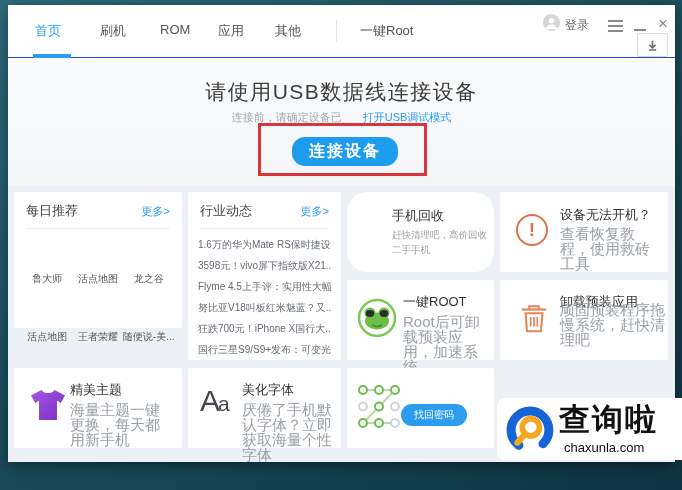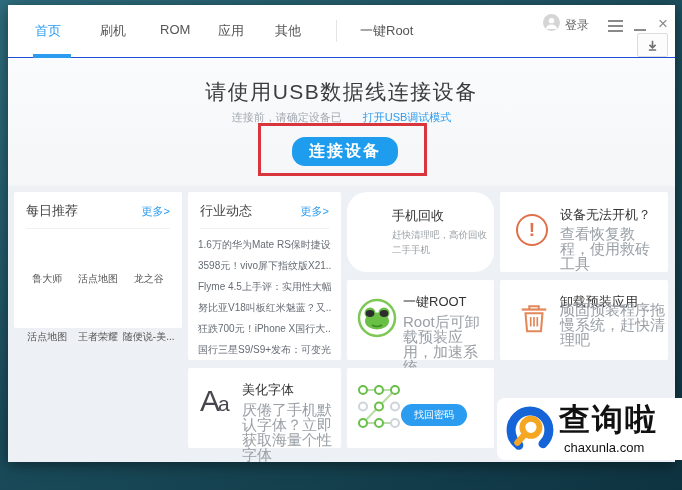--- a/index.html
+++ b/index.html
@@ -196,20 +196,33 @@
           <path d="M12 9 V5.5 h10 V9" stroke="#e2885a" stroke-width="2.2" fill="none"></path>
           <path d="M8 13 h18 l-1.6 19 h-14.8 z" stroke="#e2885a" stroke-width="2.2" fill="none"></path>
           <line x1="13.5" y1="17" x2="13.5" y2="27" stroke="#e2885a" stroke-width="1.8"></line>
           <line x1="17" y1="17" x2="17" y2="27" stroke="#e2885a" stroke-width="1.8"></line>
           <line x1="20.5" y1="17" x2="20.5" y2="27" stroke="#e2885a" stroke-width="1.8"></line>
         </svg>
         <div class="scard-title" style="left:60px; top:13px">卸载预装应用</div>
         <div class="scard-desc" style="left:60px; top:22px; width:106px">顽固预装程序拖慢系统，赶快清理吧</div>
       </div>
 
+      <div class="card card-themes">
+        <svg class="icon-abs" style="left:15px; top:20px" width="38" height="34" viewBox="0 0 40 36">
+          <defs>
+            <linearGradient id="tg" x1="0" y1="0" x2="1" y2="1">
+              <stop offset="0" stop-color="#a558e0"></stop>
+                <stop offset="1" stop-color="#7b2fc4"></stop>
+            </linearGradient>
+          </defs>
+          <path d="M13 2 L2 8 L6.5 16 L10.5 13.3 L10.5 34 L29.5 34 L29.5 13.3 L33.5 16 L38 8 L27 2 C25 6.4 15 6.4 13 2 Z" fill="url(#tg)"></path>
+        </svg>
+        <div class="scard-title" style="left:56px; top:13px">精美主题</div>
+        <div class="scard-desc" style="left:56px; top:34px; width:94px">海量主题一键更换，每天都用新手机</div>
+      </div>
 
       <div class="card card-fonts">
         <div class="aa-glyph"><span>A</span><small>a</small></div>
         <div class="scard-title" style="left:54px; top:13px">美化字体</div>
         <div class="scard-desc" style="left:54px; top:34px; width:96px">厌倦了手机默认字体？立即获取海量个性字体</div>
       </div>
 
       <div class="card card-password">
         <svg class="icon-abs" style="left:8px; top:13px" width="48" height="52" viewBox="0 0 48 52">
           <line x1="8" y1="9" x2="40" y2="9" stroke="#b9dca4" stroke-width="2"></line>

